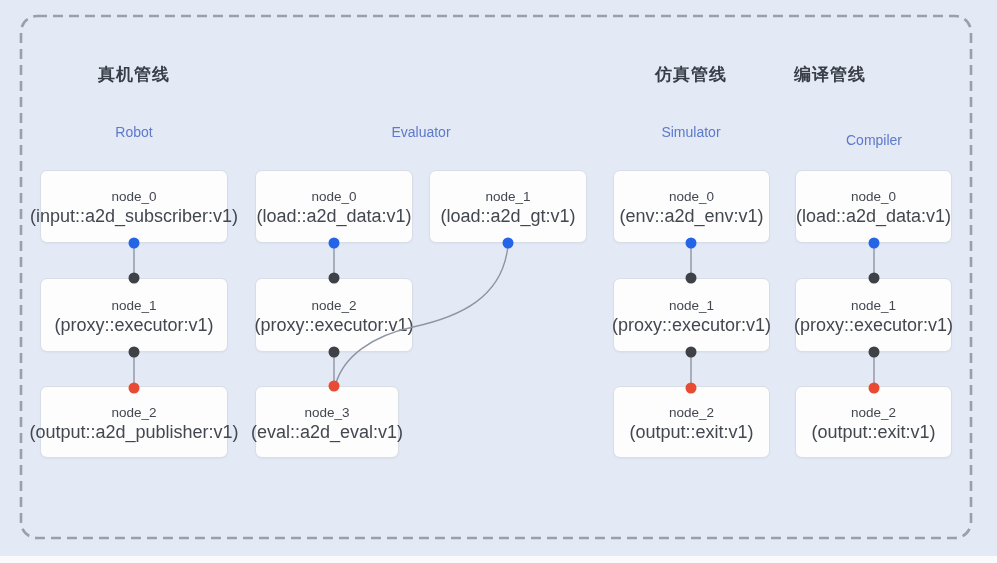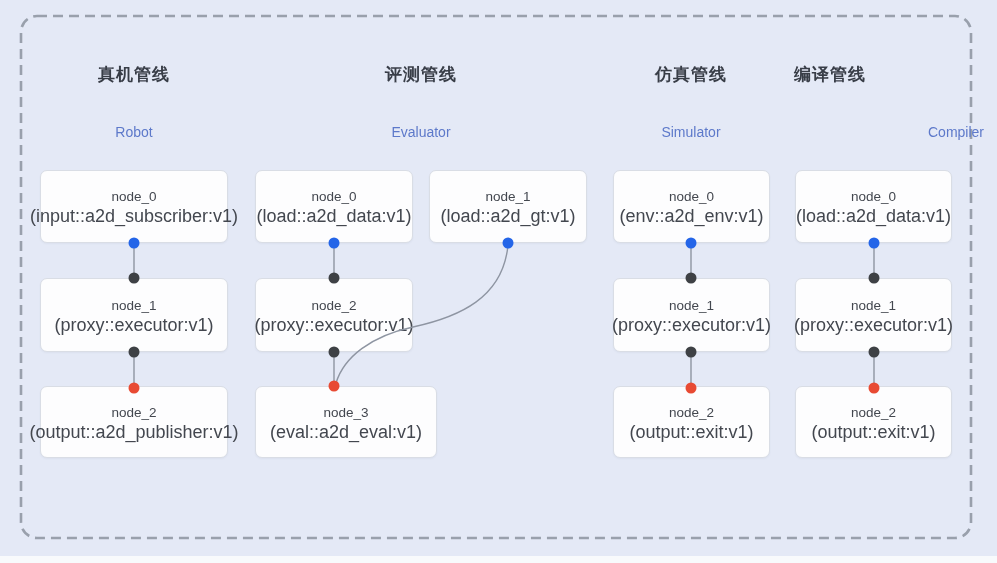--- a/index.html
+++ b/index.html
@@ -43,28 +43,27 @@
 </head>
 <body>
 
 <div class="canvas">
 
   <svg class="svg-layer" width="997" height="563" viewBox="0 0 997 563">
     <rect x="21" y="16" width="950" height="522" rx="16" ry="16" fill="none" stroke-width="2.6" stroke-dasharray="10 6" stroke="#99a0ac"></rect>
   </svg>
 
   <div class="cn-title" style="left:24px;top:63px;text-align:center;">真机管线</div>
-  <div class="cn-title" style="left:311px;top:63px;">评测管线</div>
   <div class="cn-title" style="left:581px;top:63px;">仿真管线</div>
   <div class="cn-title" style="left:720px;top:63px;">编译管线</div>
 
   <div class="en-title" style="left:24px;top:124px;">Robot</div>
   <div class="en-title" style="left:311px;top:124px;">Evaluator</div>
   <div class="en-title" style="left:581px;top:124px;">Simulator</div>
-  <div class="en-title" style="left:764px;top:124px;text-align:right;">Compiler</div>
+  <div class="en-title" style="left:764px;top:132px;">Compiler</div>
 
   <div class="node" style="left:40px;top:170px;width:188px;height:73px;">
     <div class="node-title">node_0</div>
     <div class="node-subtitle">(input::a2d_subscriber:v1)</div>
   </div>
   <div class="node" style="left:40px;top:278px;width:188px;height:74px;">
     <div class="node-title">node_1</div>
     <div class="node-subtitle">(proxy::executor:v1)</div>
   </div>
   <div class="node" style="left:40px;top:386px;width:188px;height:72px;">
@@ -77,21 +76,21 @@
     <div class="node-subtitle">(load::a2d_data:v1)</div>
   </div>
   <div class="node" style="left:429px;top:170px;width:158px;height:73px;">
     <div class="node-title">node_1</div>
     <div class="node-subtitle">(load::a2d_gt:v1)</div>
   </div>
   <div class="node" style="left:255px;top:278px;width:158px;height:74px;">
     <div class="node-title">node_2</div>
     <div class="node-subtitle">(proxy::executor:v1)</div>
   </div>
-  <div class="node" style="left:255px;top:386px;width:182px;height:72px;">
+  <div class="node" style="left:255px;top:386px;width:144px;height:72px;">
     <div class="node-title">node_3</div>
     <div class="node-subtitle">(eval::a2d_eval:v1)</div>
   </div>
 
   <div class="node" style="left:613px;top:170px;width:157px;height:73px;">
     <div class="node-title">node_0</div>
     <div class="node-subtitle">(env::a2d_env:v1)</div>
   </div>
   <div class="node" style="left:613px;top:278px;width:157px;height:74px;">
     <div class="node-title">node_1</div>

